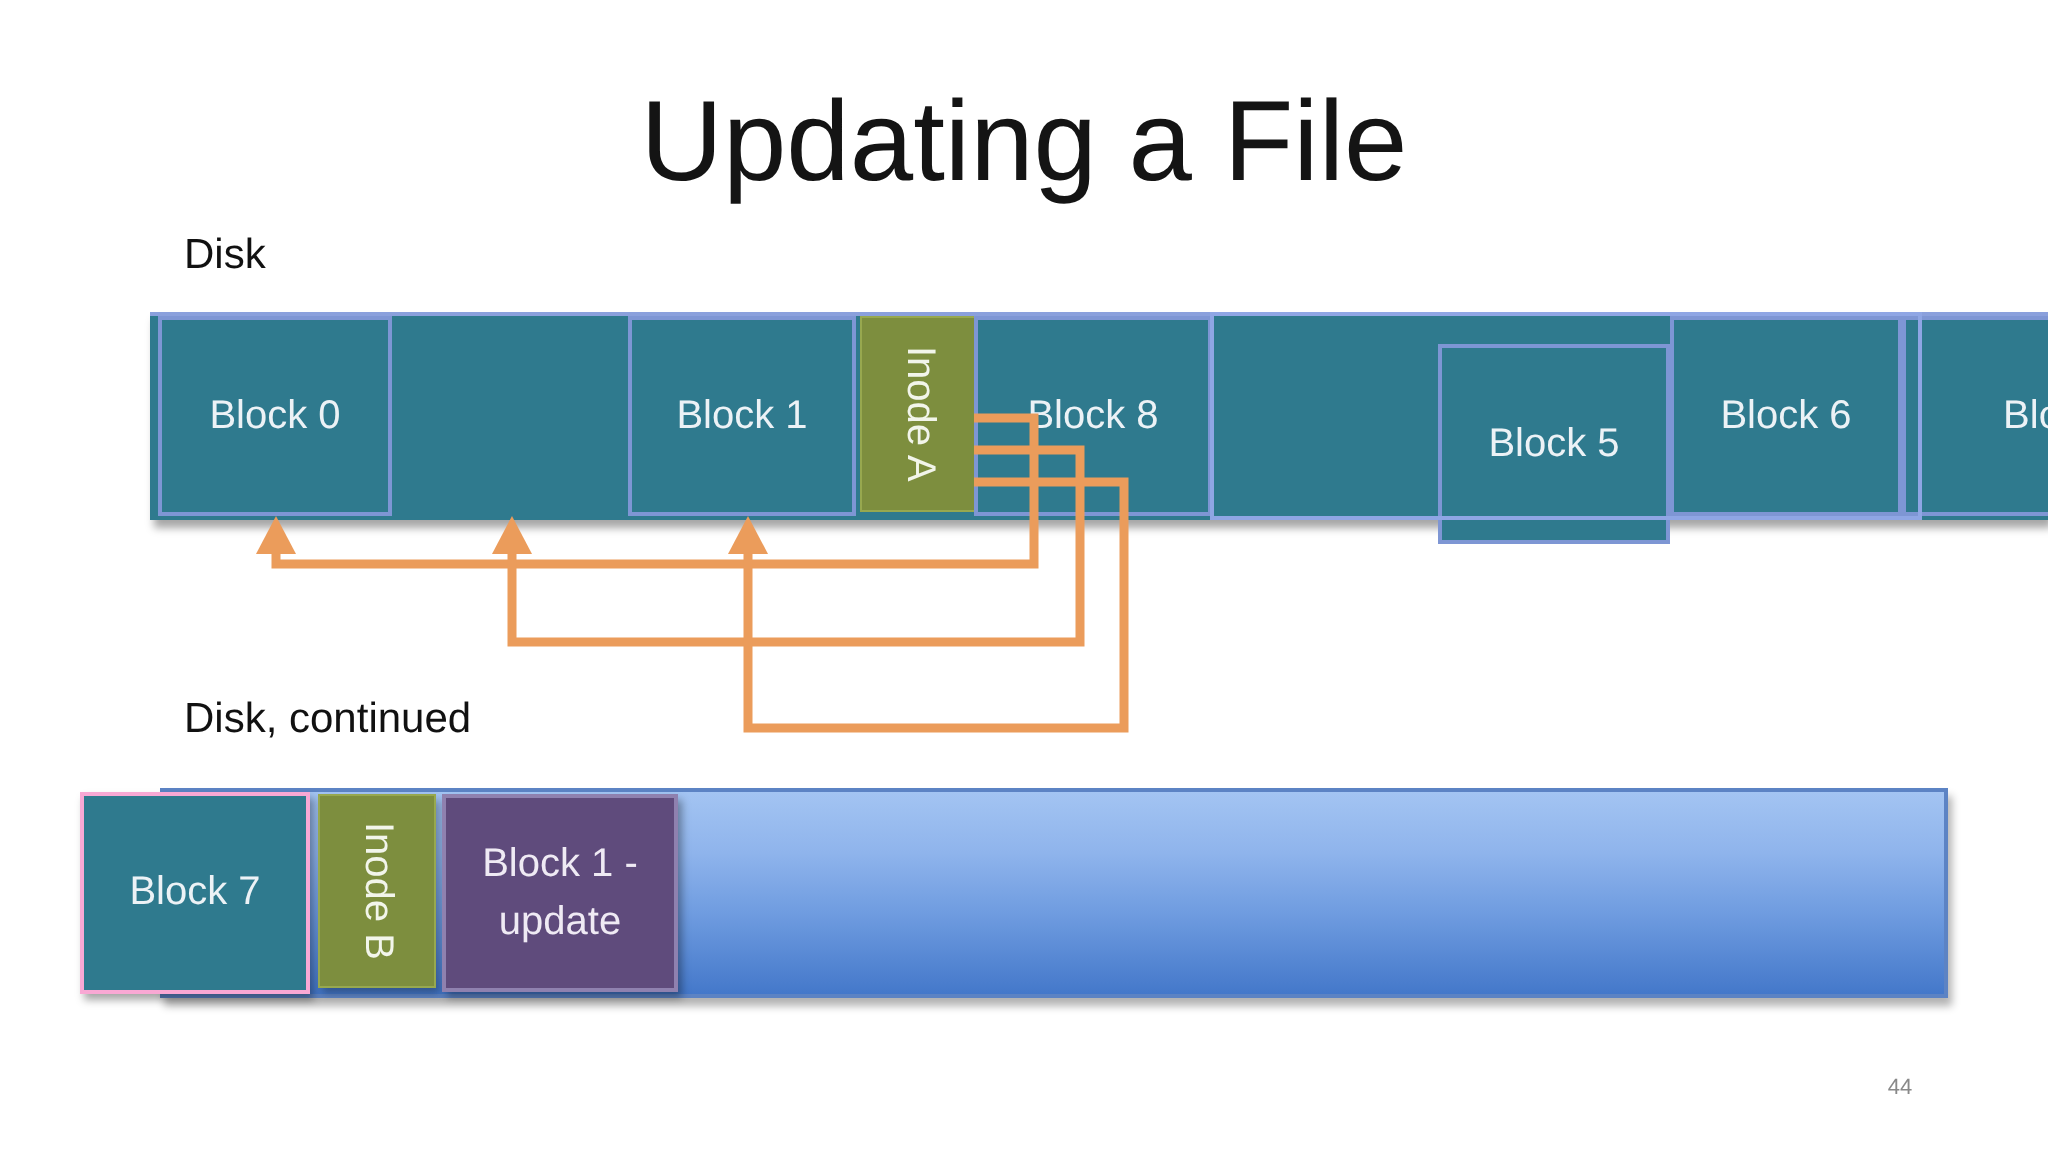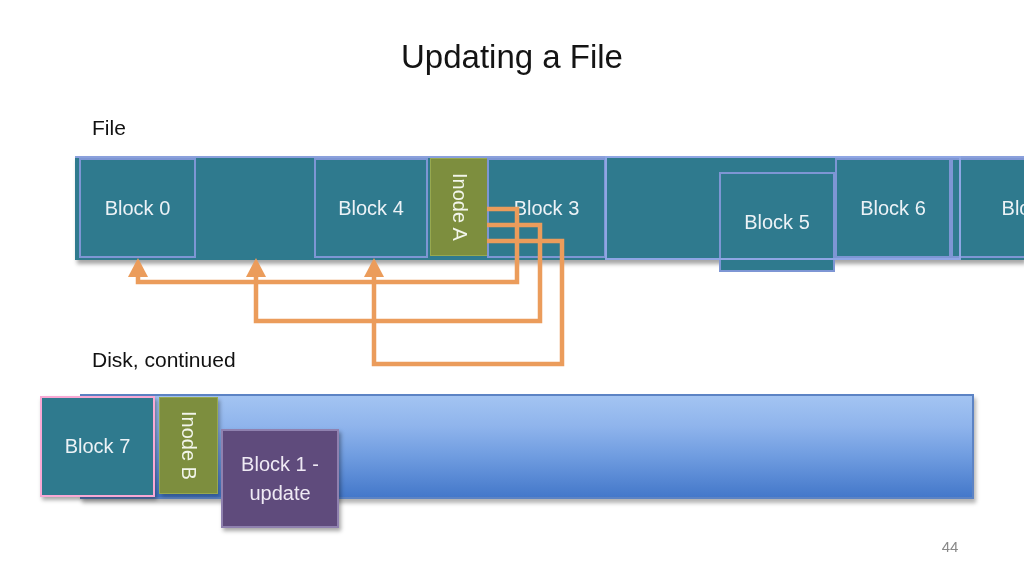--- a/index.html
+++ b/index.html
@@ -2,21 +2,21 @@
 <html><head>
 <meta charset="utf-8">
 <style>
   html,body{margin:0;padding:0;background:#ffffff;}
   #slide{
     position:relative;width:1024px;height:576px;background:#ffffff;
     overflow:hidden;font-family:"Liberation Sans","DejaVu Sans",sans-serif;
   }
   .title{
     position:absolute;left:0;top:38px;width:100%;text-align:center;
-    font-size:33px;color:#141414;letter-spacing:0px;
+    font-size:57px;color:#141414;letter-spacing:0px;
   }
   .section-label{
     position:absolute;font-size:21px;color:#111111;
   }
   .lbl-disk{left:92px;top:116px;}
   .lbl-disk2{left:92px;top:348px;}
 
   
   .strip{
     position:absolute;left:75px;top:156px;width:949px;height:102px;
@@ -71,48 +71,47 @@
   .inodeB{
     position:absolute;left:159px;top:397px;width:57px;height:95px;
     box-shadow:2px 3px 4px rgba(0,0,0,0.3);
   }
   .blk1u{
     position:absolute;left:221px;top:397px;width:114px;height:95px;
     background:#5F4B7C;border:2px solid #8F81AF;
     display:flex;align-items:center;justify-content:center;text-align:center;
     color:#EFEAF4;font-size:20px;line-height:1.45;
     box-shadow:2px 3px 4px rgba(0,0,0,0.35);
-    margin-top:32px;
   }
   .page-num{
     position:absolute;left:920px;top:538px;width:60px;text-align:center;
-    font-size:15px;color:#898989;
+    font-size:11px;color:#898989;
   }
 </style>
 </head>
 <body>
 
 <div id="slide">
 
   <div class="title">Updating a File</div>
 
-  <div class="section-label lbl-disk">File</div>
+  <div class="section-label lbl-disk">Disk</div>
 
   <div class="strip">
     <div class="blk b0">
       <span>Block 0</span>
     </div>
     <div class="blk b2">
-      <span>Block 4</span>
+      <span>Block 1</span>
     </div>
     <div class="inode ia">
       <span class="vtext">Inode A</span>
     </div>
     <div class="blk b3">
-      <span>Block 3</span>
+      <span>Block 8</span>
     </div>
     <div class="blk b5">
       <span>Block 5</span>
     </div>
     <div class="blk b6">
       <span>Block 6</span>
     </div>
     <div class="blk b7cut">
       <span>Block</span>
     </div>

